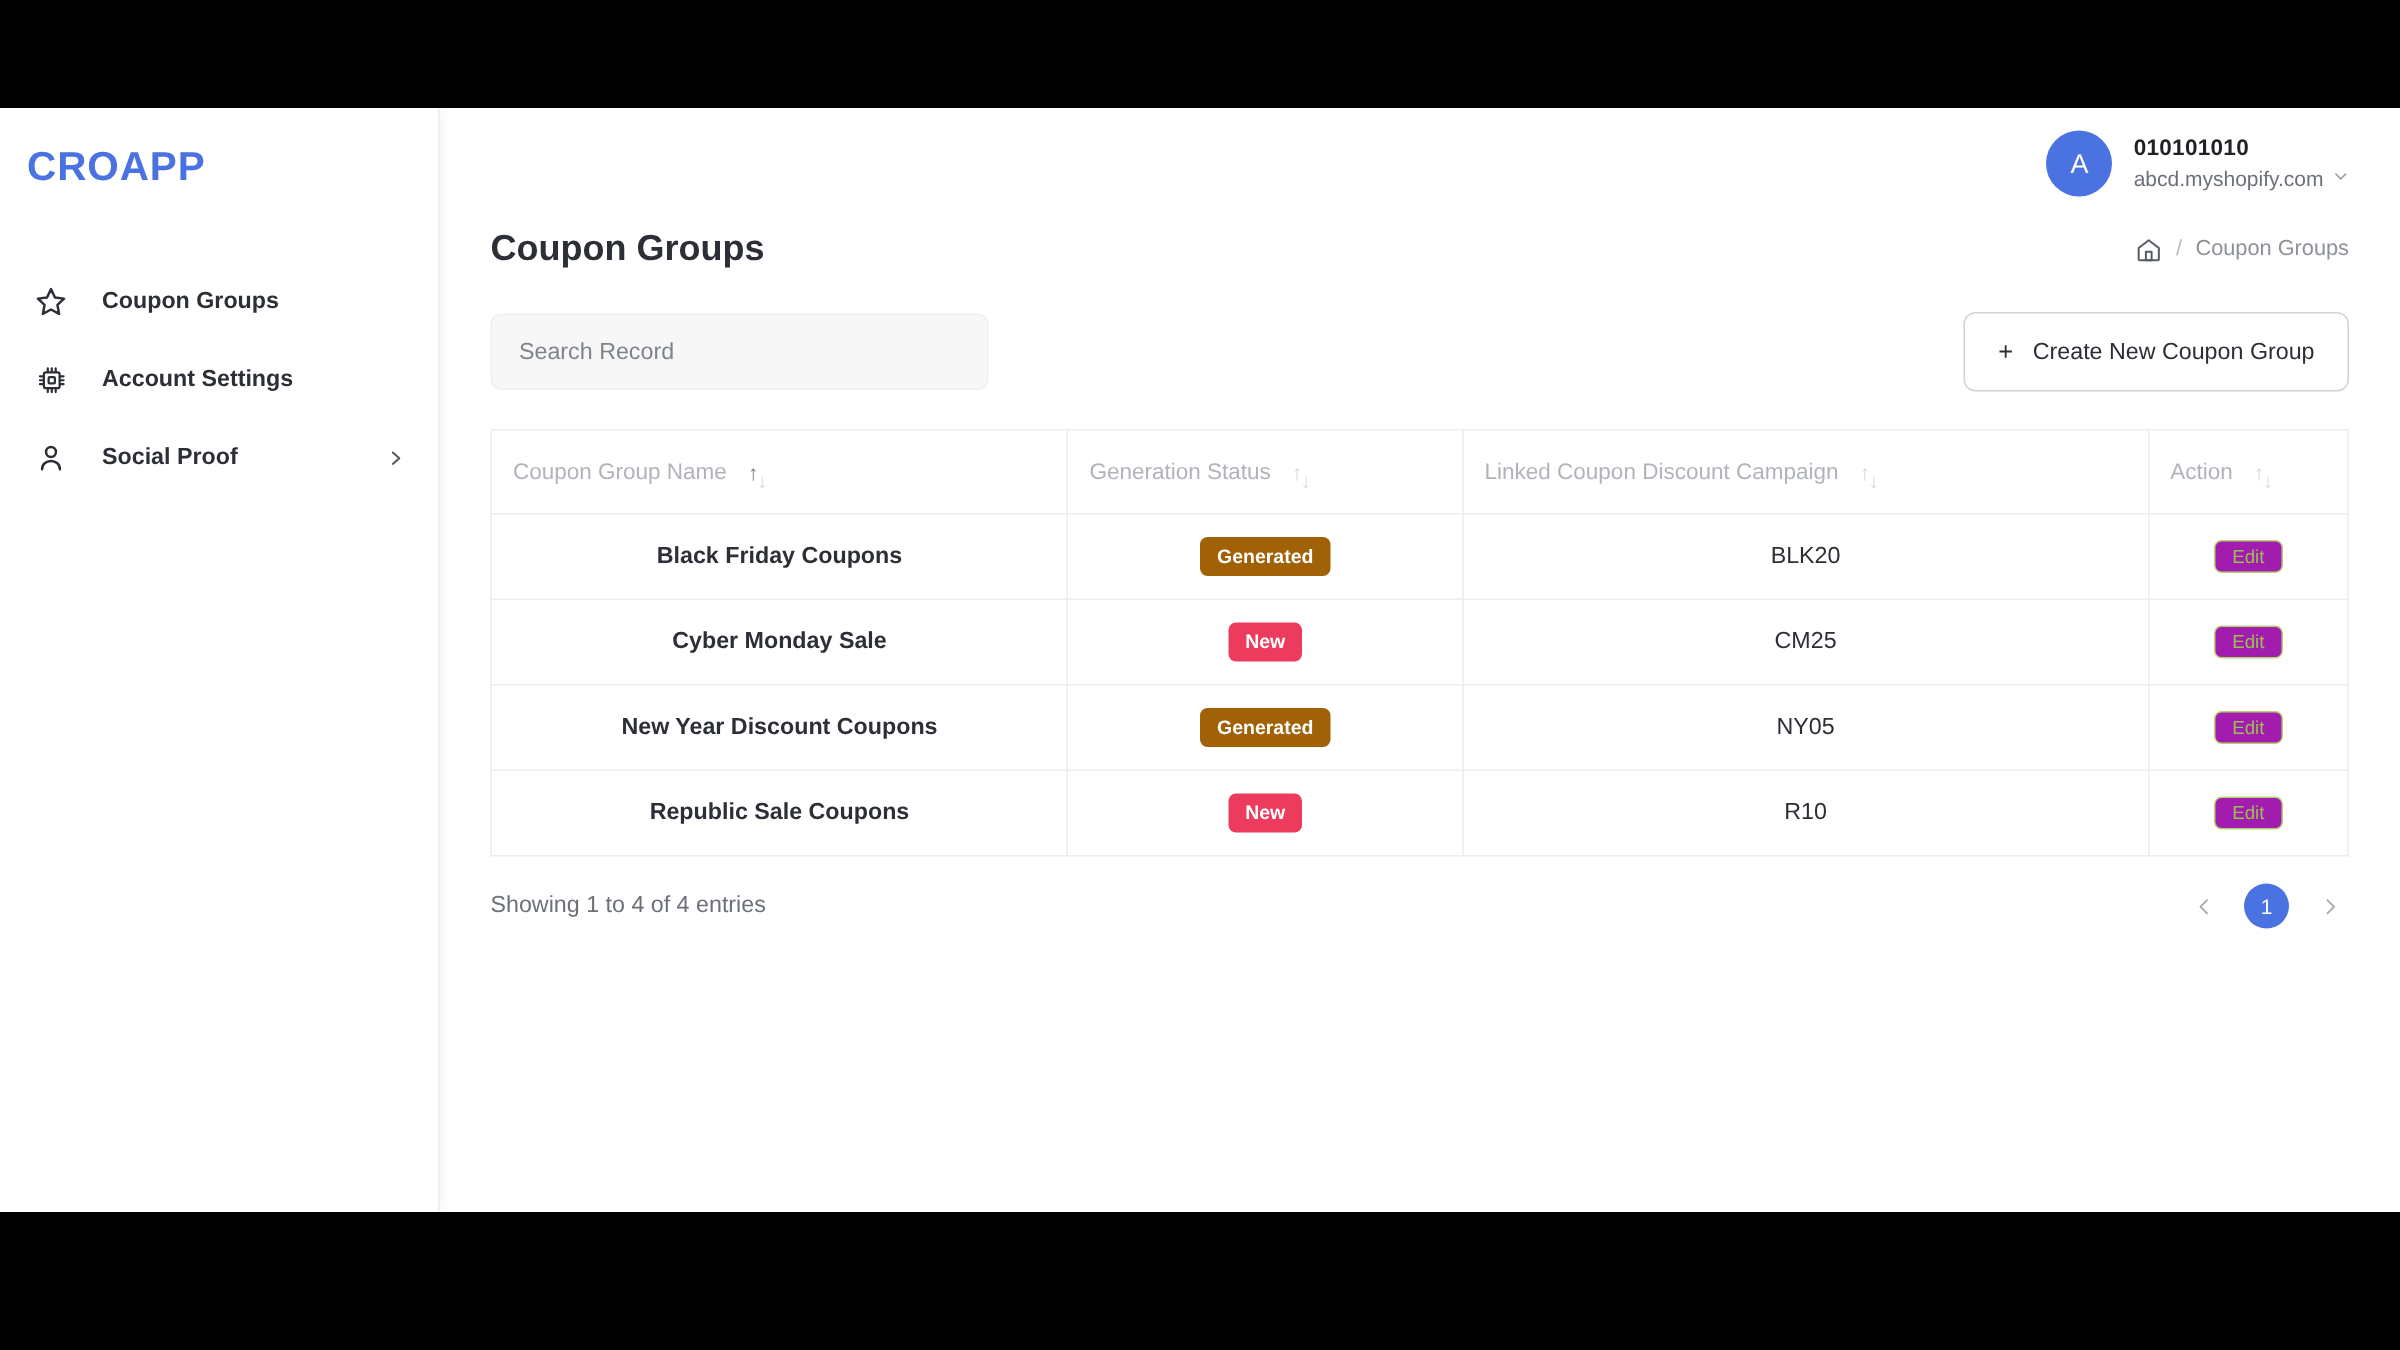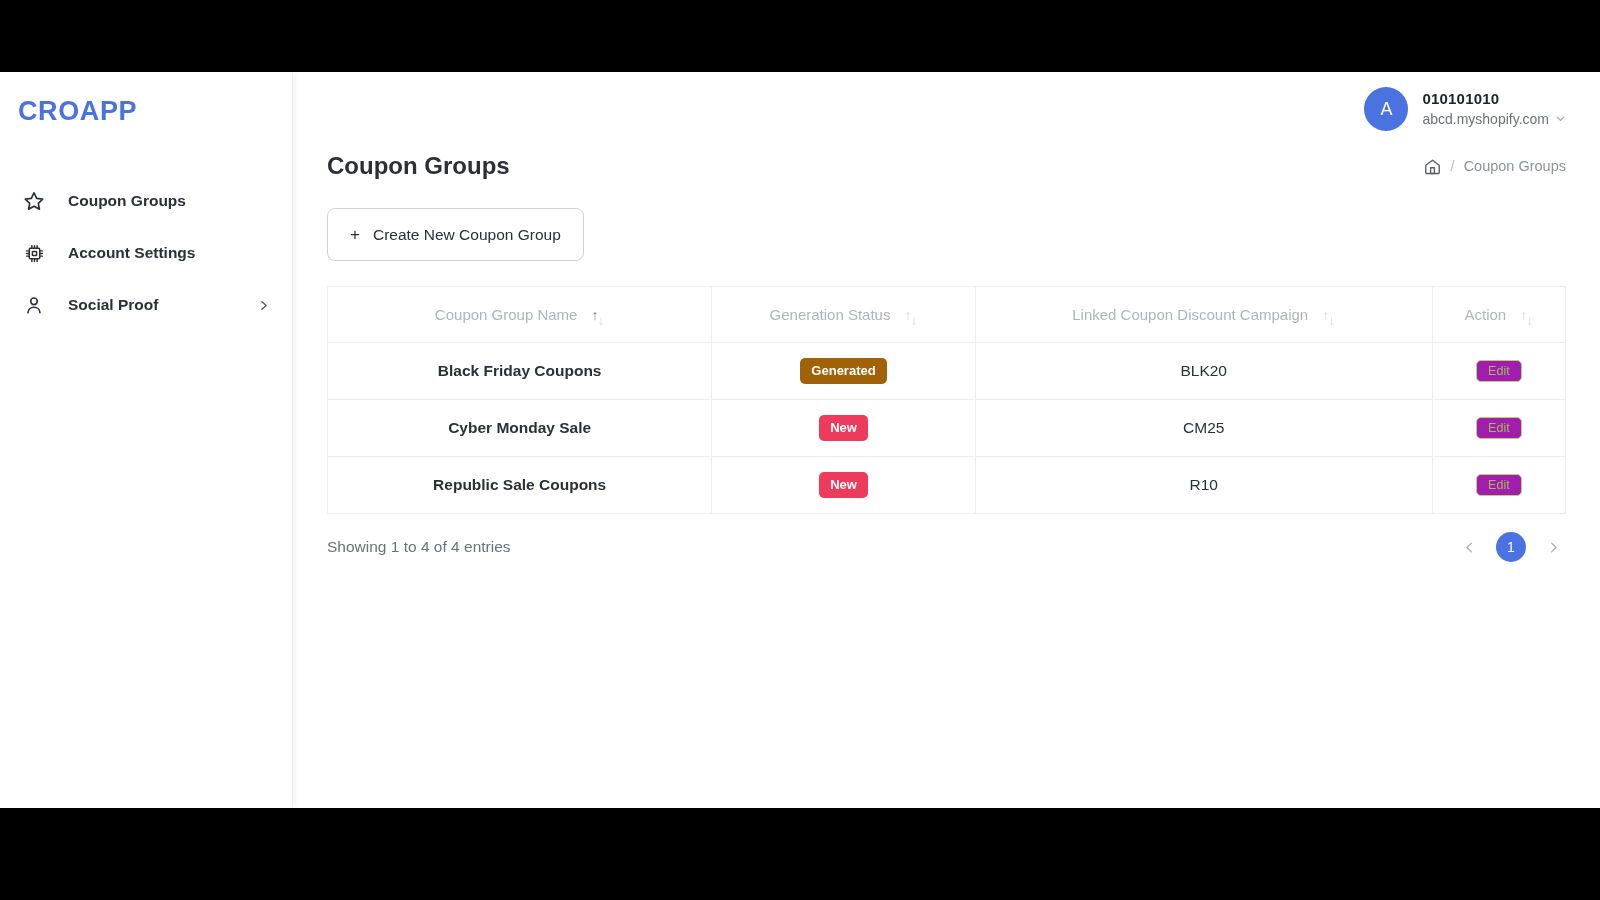--- a/index.html
+++ b/index.html
@@ -193,21 +193,20 @@
     border-bottom: 1px solid #ededef;
     border-right: 1px solid #ededef;
     background: #ffffff;
     padding: 0 14px;
     vertical-align: middle;
   }
   thead th:first-child { border-left: 1px solid #ededef; }
   .th-inner {
     display: flex;
     align-items: center;
-    justify-content: center;
     gap: 14px;
     position: relative;
   }
   .sort {
     display: inline-flex;
     align-items: center;
     line-height: 1;
     flex: 0 0 auto;
   }
   .sort .up { color: #757a82; font-size: 14px; margin-right: -1px; }
@@ -377,20 +376,21 @@
             <path d="M3.5 10.5 12 4l8.5 6.5V20a.9.9 0 0 1-.9.9H4.4a.9.9 0 0 1-.9-.9z"></path>
             <rect x="9.6" y="13.6" width="4.8" height="7.3"></rect>
           </svg>
         </span>
         <span class="crumb-sep">/</span>
         <span class="crumb-current">Coupon Groups</span>
       </div>
     </div>
 
     <div class="toolbar">
+      <input class="search-box" type="text" placeholder="Search Record" style="">
       <button class="create-btn">
         <span class="plus">+</span>
         <span>Create New Coupon Group</span>
       </button>
     </div>
 
     <div class="table-wrap">
       <table>
         <thead>
           <tr>
@@ -449,20 +449,30 @@
             <td class="cell-name">Cyber Monday Sale</td>
             <td>
               <span class="badge badge-new">New</span>
             </td>
             <td class="cell-camp">CM25</td>
             <td>
               <span class="edit-btn">Edit</span>
             </td>
           </tr>
 
+          <tr>
+            <td class="cell-name">New Year Discount Coupons</td>
+            <td>
+              <span class="badge badge-generated">Generated</span>
+            </td>
+            <td class="cell-camp">NY05</td>
+            <td>
+              <span class="edit-btn">Edit</span>
+            </td>
+          </tr>
 
           <tr>
             <td class="cell-name">Republic Sale Coupons</td>
             <td>
               <span class="badge badge-new">New</span>
             </td>
             <td class="cell-camp">R10</td>
             <td>
               <span class="edit-btn">Edit</span>
             </td>

